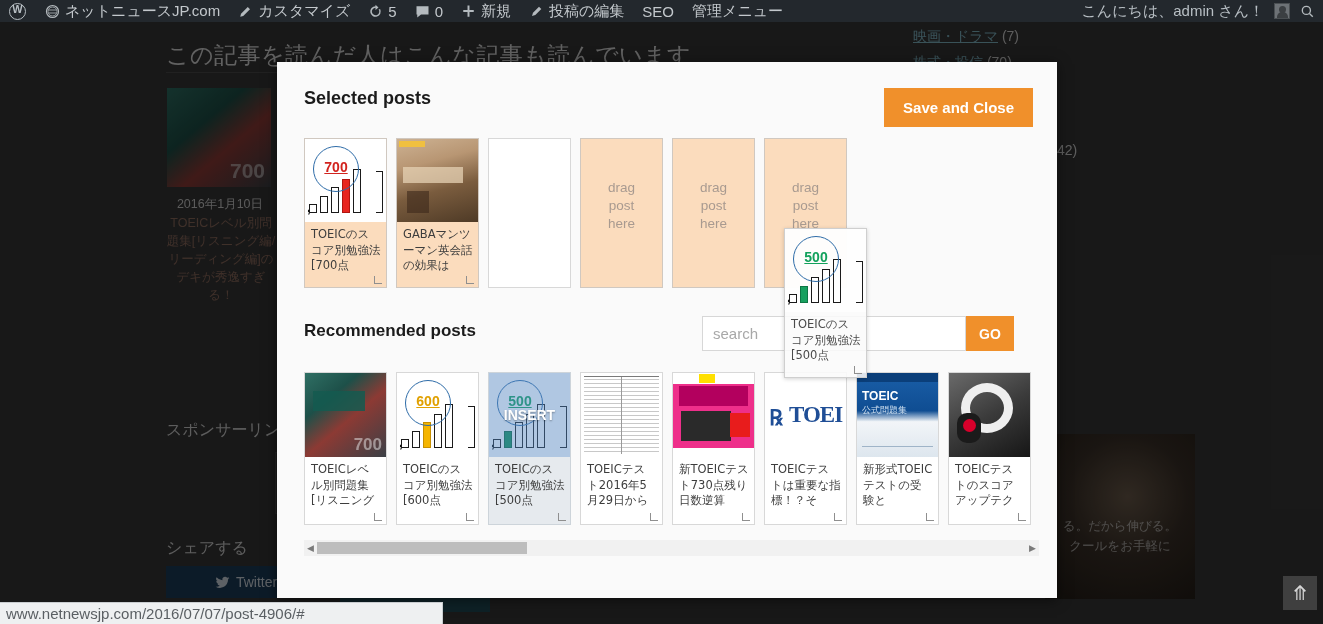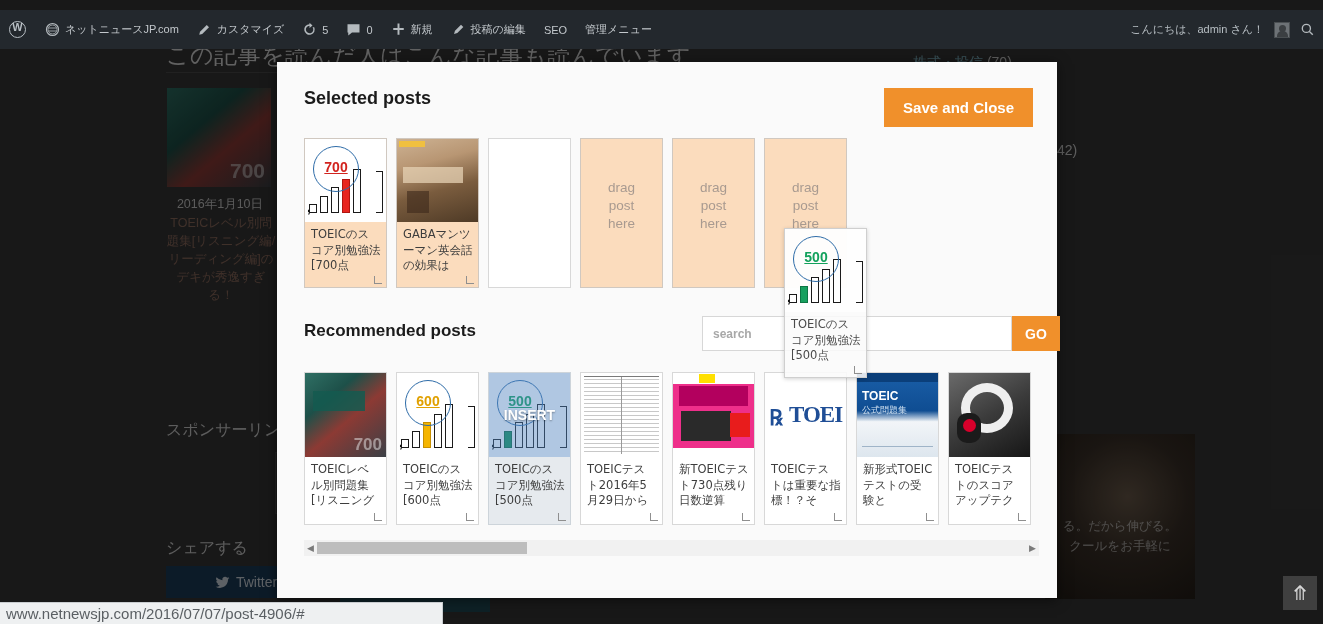--- a/index.html
+++ b/index.html
@@ -17,24 +17,24 @@
     background: #373737;
   }
   .dim-overlay {
     position: absolute; inset: 0;
     background: rgba(0,0,0,0.55);
     z-index: 40;
   }
 
   
   #adminbar {
-    position: absolute; top: 10px; left: 0; width: 1323px; height: 39px;
+    position: absolute; top: 0; left: 0; width: 1323px; height: 22px;
     background: #23282d; color: #b8bfc4;
     display: flex; align-items: center;
-    font-size: 11px; z-index: 60;
+    font-size: 15px; z-index: 60;
     white-space: nowrap;
   }
   #adminbar .ab-item {
     display: flex; align-items: center; gap: 5px;
     padding: 0 9px; height: 25px; color: #c3c8cc;
   }
   #adminbar .ab-logo { padding: 0 10px 0 9px; }
   .wp-logo {
     width: 17px; height: 17px; border-radius: 50%;
     border: 1.6px solid #b8bfc4; position: relative; display: inline-block;
@@ -238,23 +238,23 @@
   
   .rec-title {
     position: absolute; left: 27px; top: 259px;
     font-size: 17px; font-weight: bold; color: #1b1b1b;
   }
   .search-wrap {
     position: absolute; left: 425px; top: 254px;
     display: flex; height: 35px;
   }
   .search-input {
-    width: 310px; height: 35px; border: 1px solid #d7d7d7;
-    background: #fff; padding: 0 10px; font-size: 12px; color: #333;
-    outline: none; font-family: "Liberation Sans", sans-serif; font-weight: bold;
+    width: 264px; height: 35px; border: 1px solid #d7d7d7;
+    background: #fff; padding: 0 10px; font-size: 15px; color: #333;
+    outline: none; font-family: "Liberation Sans", sans-serif;
   }
   .search-input::placeholder { color: #a8a8a8; }
   .go-btn {
     width: 48px; height: 35px; background: #f0902b; color: #fff;
     border: none; font-size: 14px; font-weight: bold; cursor: pointer;
     font-family: "Liberation Sans", sans-serif;
   }
   .rec-strip {
     position: absolute; left: 27px; top: 310px;
     display: flex; gap: 9px; width: 735px; overflow: hidden;

